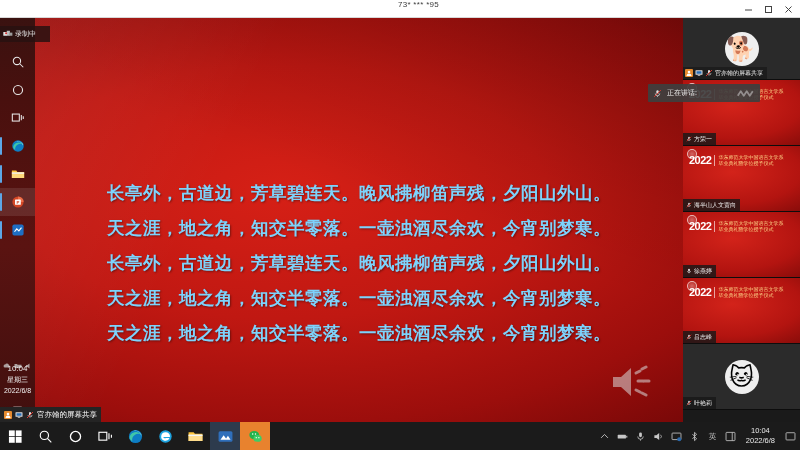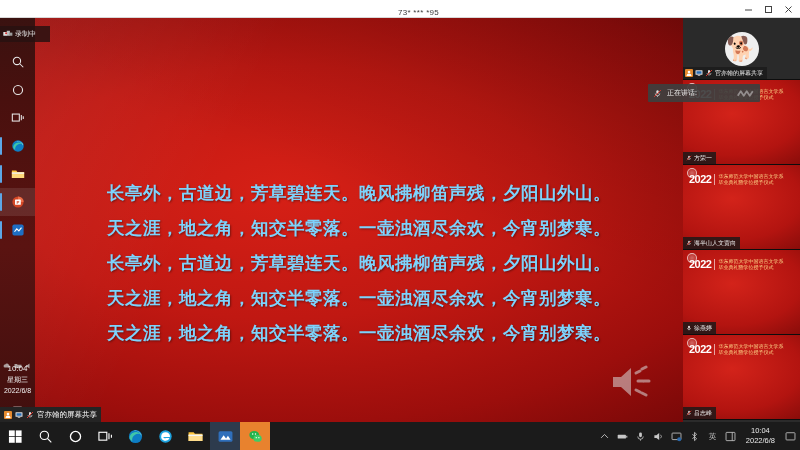--- a/index.html
+++ b/index.html
@@ -7,21 +7,21 @@
     width: 800px; height: 450px; overflow: hidden;
     background: #1b1b1b;
     font-family: "Liberation Sans", "DejaVu Sans", sans-serif;
   }
   #app { position: relative; width: 800px; height: 450px; overflow: hidden; background:#202020; }
 
   
   .titlebar {
     position: absolute; left:0; top:0; width:800px; height:18px;
     background: #ffffff; border-bottom: 1px solid #d8d8d8;
-    display:flex; align-items:flex-end; justify-content:center;padding-left:37px;
+    display:flex; align-items:flex-start; justify-content:center;padding-left:37px;
   }
   .titlebar-text {
     font-size: 8px; color:#3a3a3a; letter-spacing:0.3px;
     white-space:nowrap;
   }
   .win-controls {
     position:absolute; right:2px; top:0; height:18px;
     display:flex; align-items:center; gap:0px;
   }
   .win-btn {
@@ -110,21 +110,21 @@
     position:absolute; left:0; bottom:62px; width:35px;
     display:flex; justify-content:center; gap:3px; opacity:0.75;
   }
 
   
   .right-panel {
     position:absolute; left:683px; top:18px; width:117px; height:414px;
     background:#1a1a1a; z-index:5; overflow:hidden;
   }
   .tile {
-    position:relative; width:117px; height:85px; overflow:hidden;
+    position:relative; width:117px; height:66px; overflow:hidden;
     background:#111; border-bottom:1px solid #0d0d0d;
   }
   .tile.t-self { height:62px; background:#2a2a2a; }
   .tile-red {
     position:absolute; inset:0;
     background: radial-gradient(ellipse 130% 110% at 42% 40%, #d3231a 0%, #b31410 45%, #7d0a08 78%, #560504 100%);
   }
   .banner {
     position:absolute; left:6px; top:8px; right:4px;
     display:flex; align-items:center; gap:3px;

